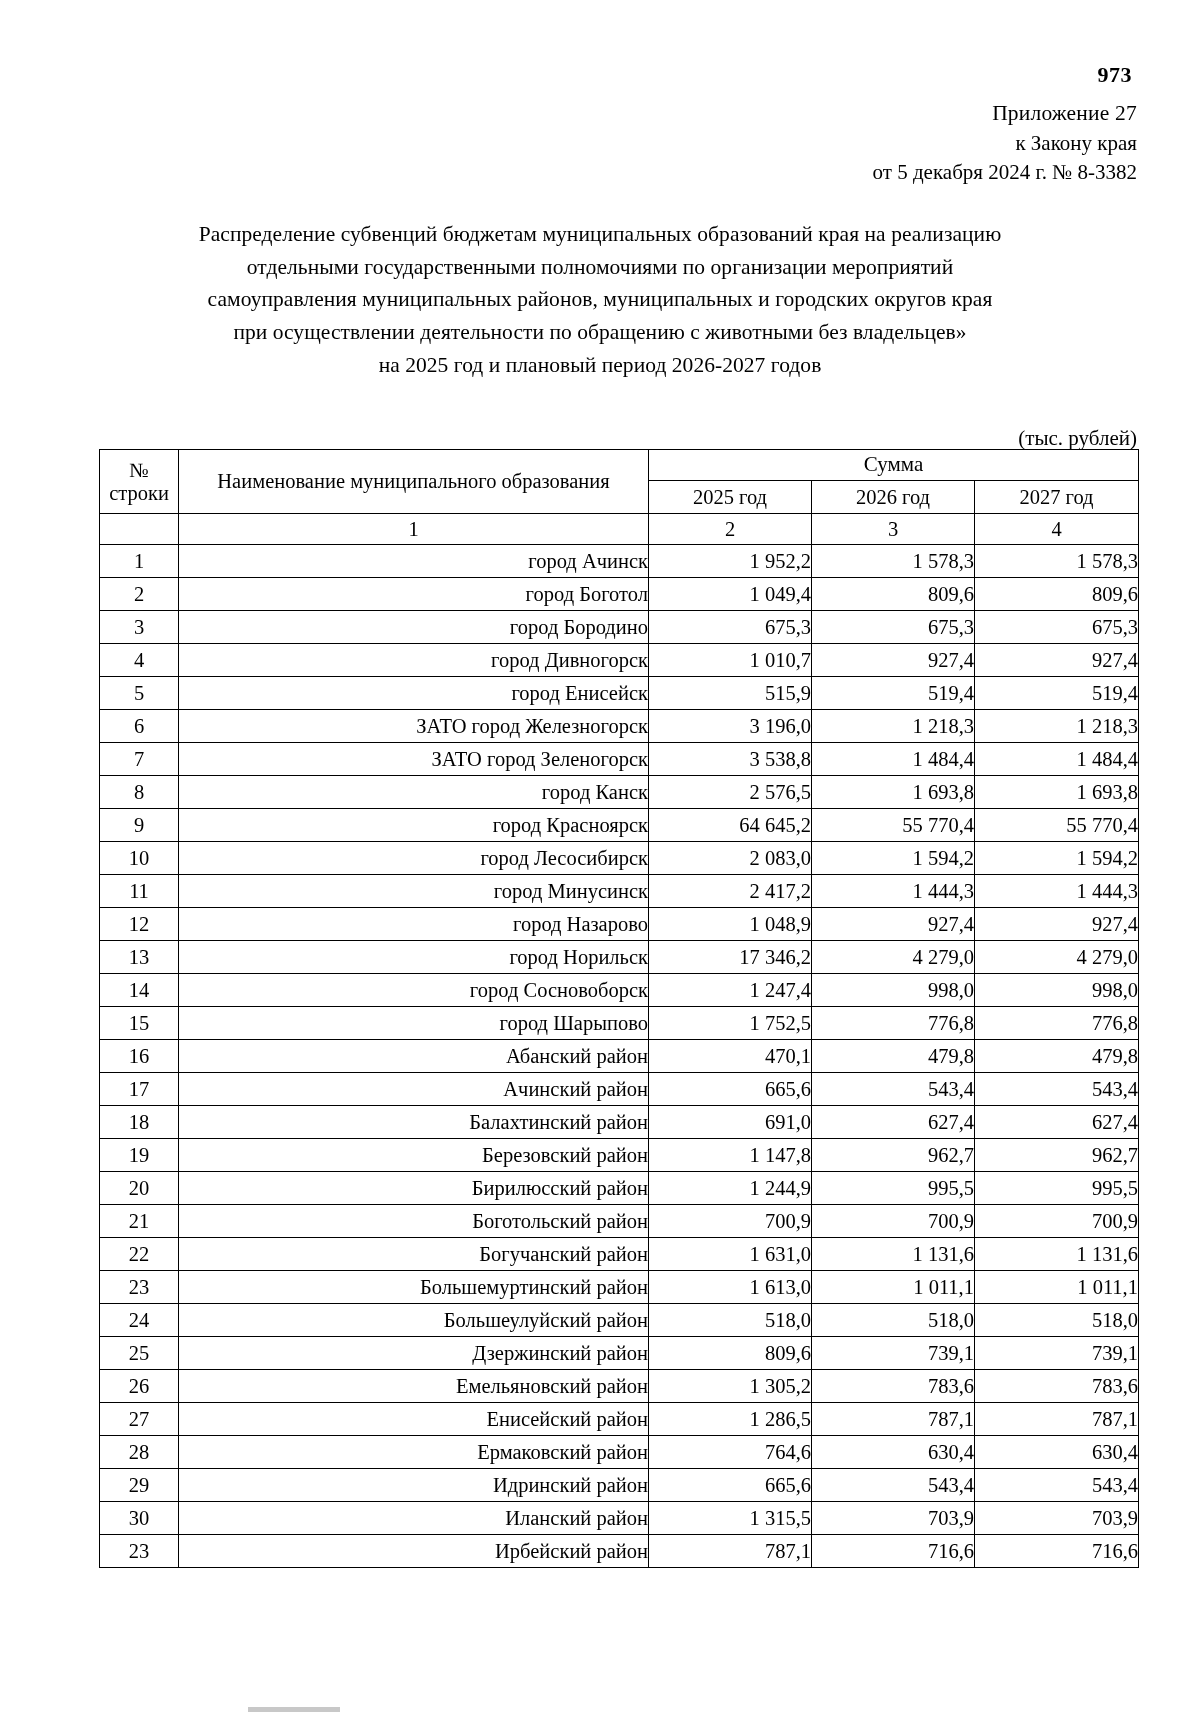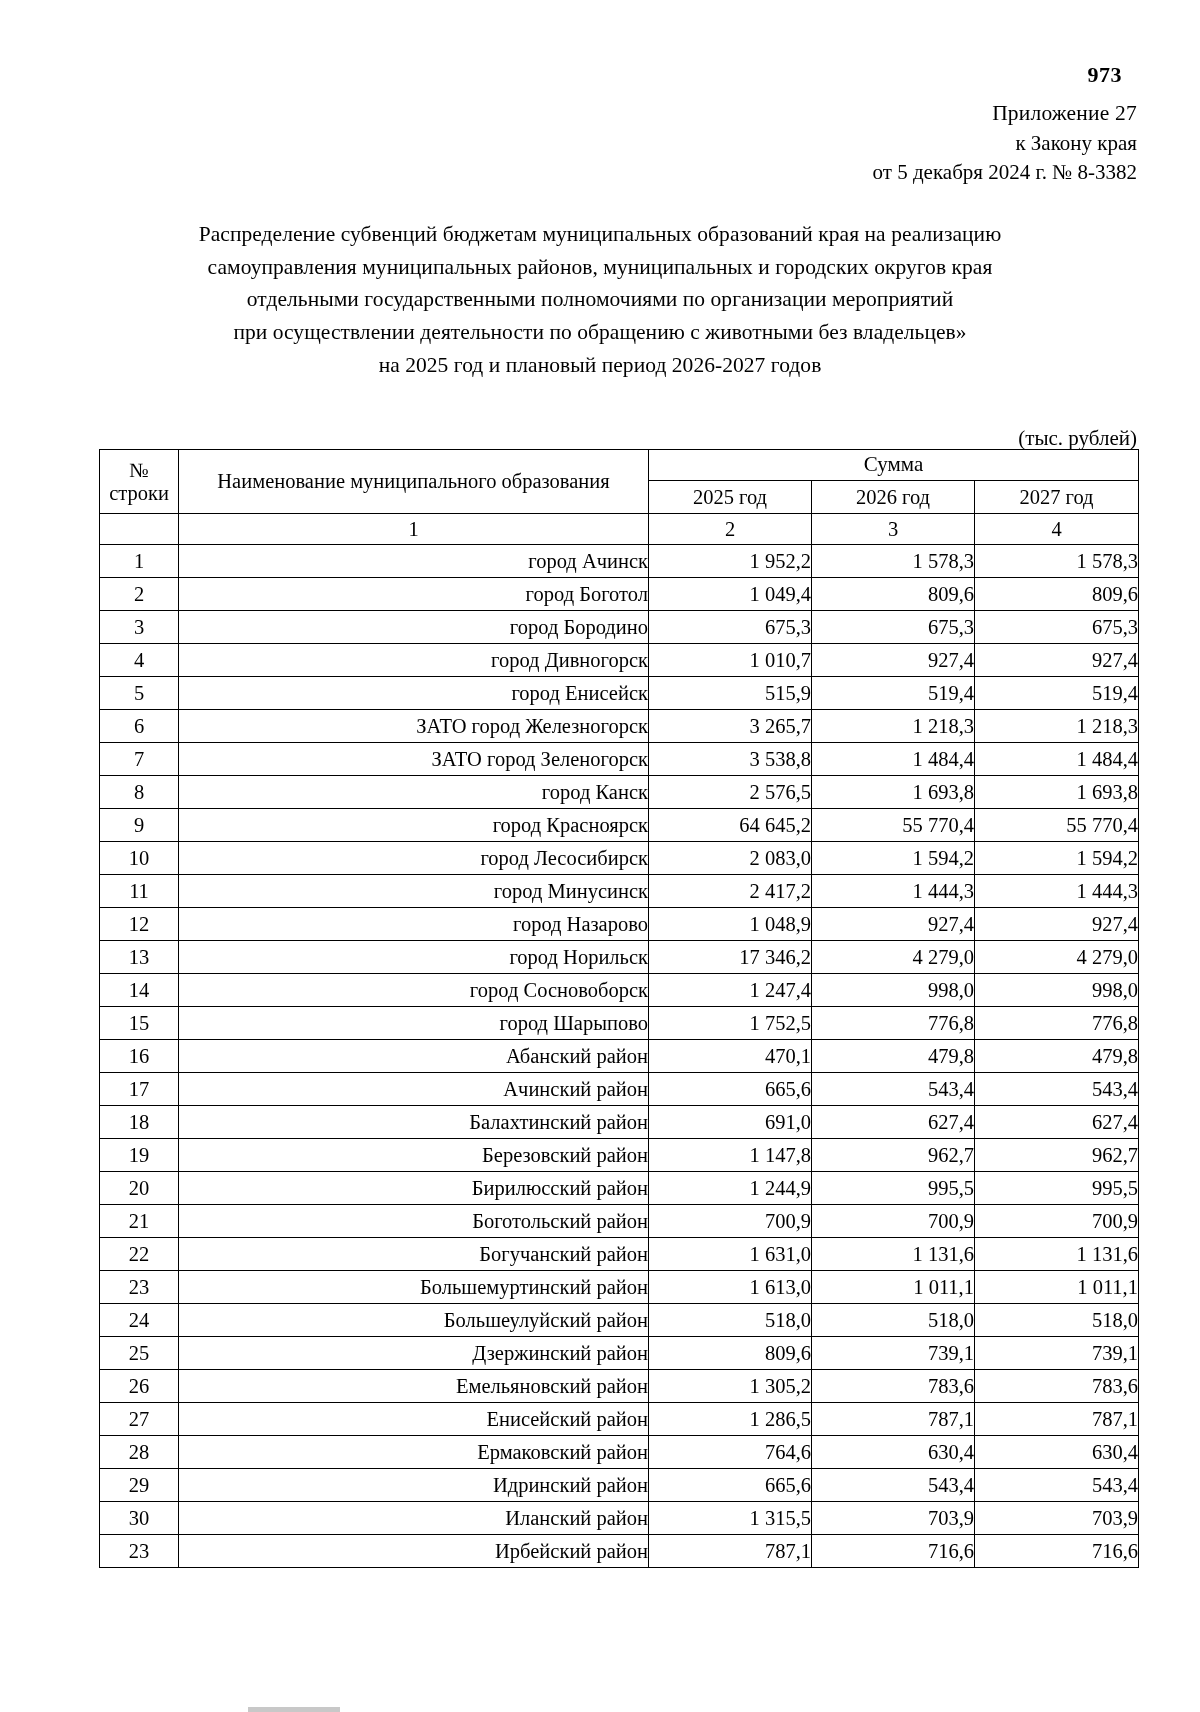--- a/index.html
+++ b/index.html
@@ -22,21 +22,21 @@
     width: 1200px;
     height: 1712px;
     box-sizing: border-box;
     overflow: hidden;
   }
 
   
   .page-number {
     position: absolute;
     top: 62px;
-    right: 78px;
+    right: 68px;
     font-size: 22px;
     font-weight: bold;
     letter-spacing: 0.5px;
   }
 
   
   .approval-block {
     position: absolute;
     top: 98px;
     right: 63px;
@@ -171,22 +171,22 @@
   <div class="page-number">973</div>
 
   <div class="approval-block">
     <div class="line strong">Приложение 27</div>
     <div class="line">к Закону  края</div>
     <div class="line">от 5 декабря 2024 г. № 8-3382</div>
   </div>
 
   <div class="doc-title">
     <span class="tline">Распределение субвенций бюджетам муниципальных образований края на реализацию</span>
+    <span class="tline">отдельными государственными полномочиями по организации мероприятий</span>
     <span class="tline">самоуправления муниципальных районов, муниципальных и городских округов края</span>
-    <span class="tline">отдельными государственными полномочиями по организации мероприятий</span>
     <span class="tline">при осуществлении деятельности по обращению с животными без владельцев»</span>
     <span class="tline">на 2025 год и плановый период 2026-2027 годов</span>
   </div>
 
   <div class="units-note">(тыс. рублей)</div>
 
   <div class="table-wrap">
     <table class="budget">
       <colgroup>
         <col class="c-no">
@@ -249,21 +249,21 @@
           <tr class="datarow">
             <td class="cell-no">5</td>
             <td class="cell-name">город Енисейск</td>
             <td class="cell-val">515,9</td>
             <td class="cell-val">519,4</td>
             <td class="cell-val">519,4</td>
           </tr>
           <tr class="datarow">
             <td class="cell-no">6</td>
             <td class="cell-name">ЗАТО город Железногорск</td>
-            <td class="cell-val">3 265,7</td>
+            <td class="cell-val">3 196,0</td>
             <td class="cell-val">1 218,3</td>
             <td class="cell-val">1 218,3</td>
           </tr>
           <tr class="datarow">
             <td class="cell-no">7</td>
             <td class="cell-name">ЗАТО город Зеленогорск</td>
             <td class="cell-val">3 538,8</td>
             <td class="cell-val">1 484,4</td>
             <td class="cell-val">1 484,4</td>
           </tr>

